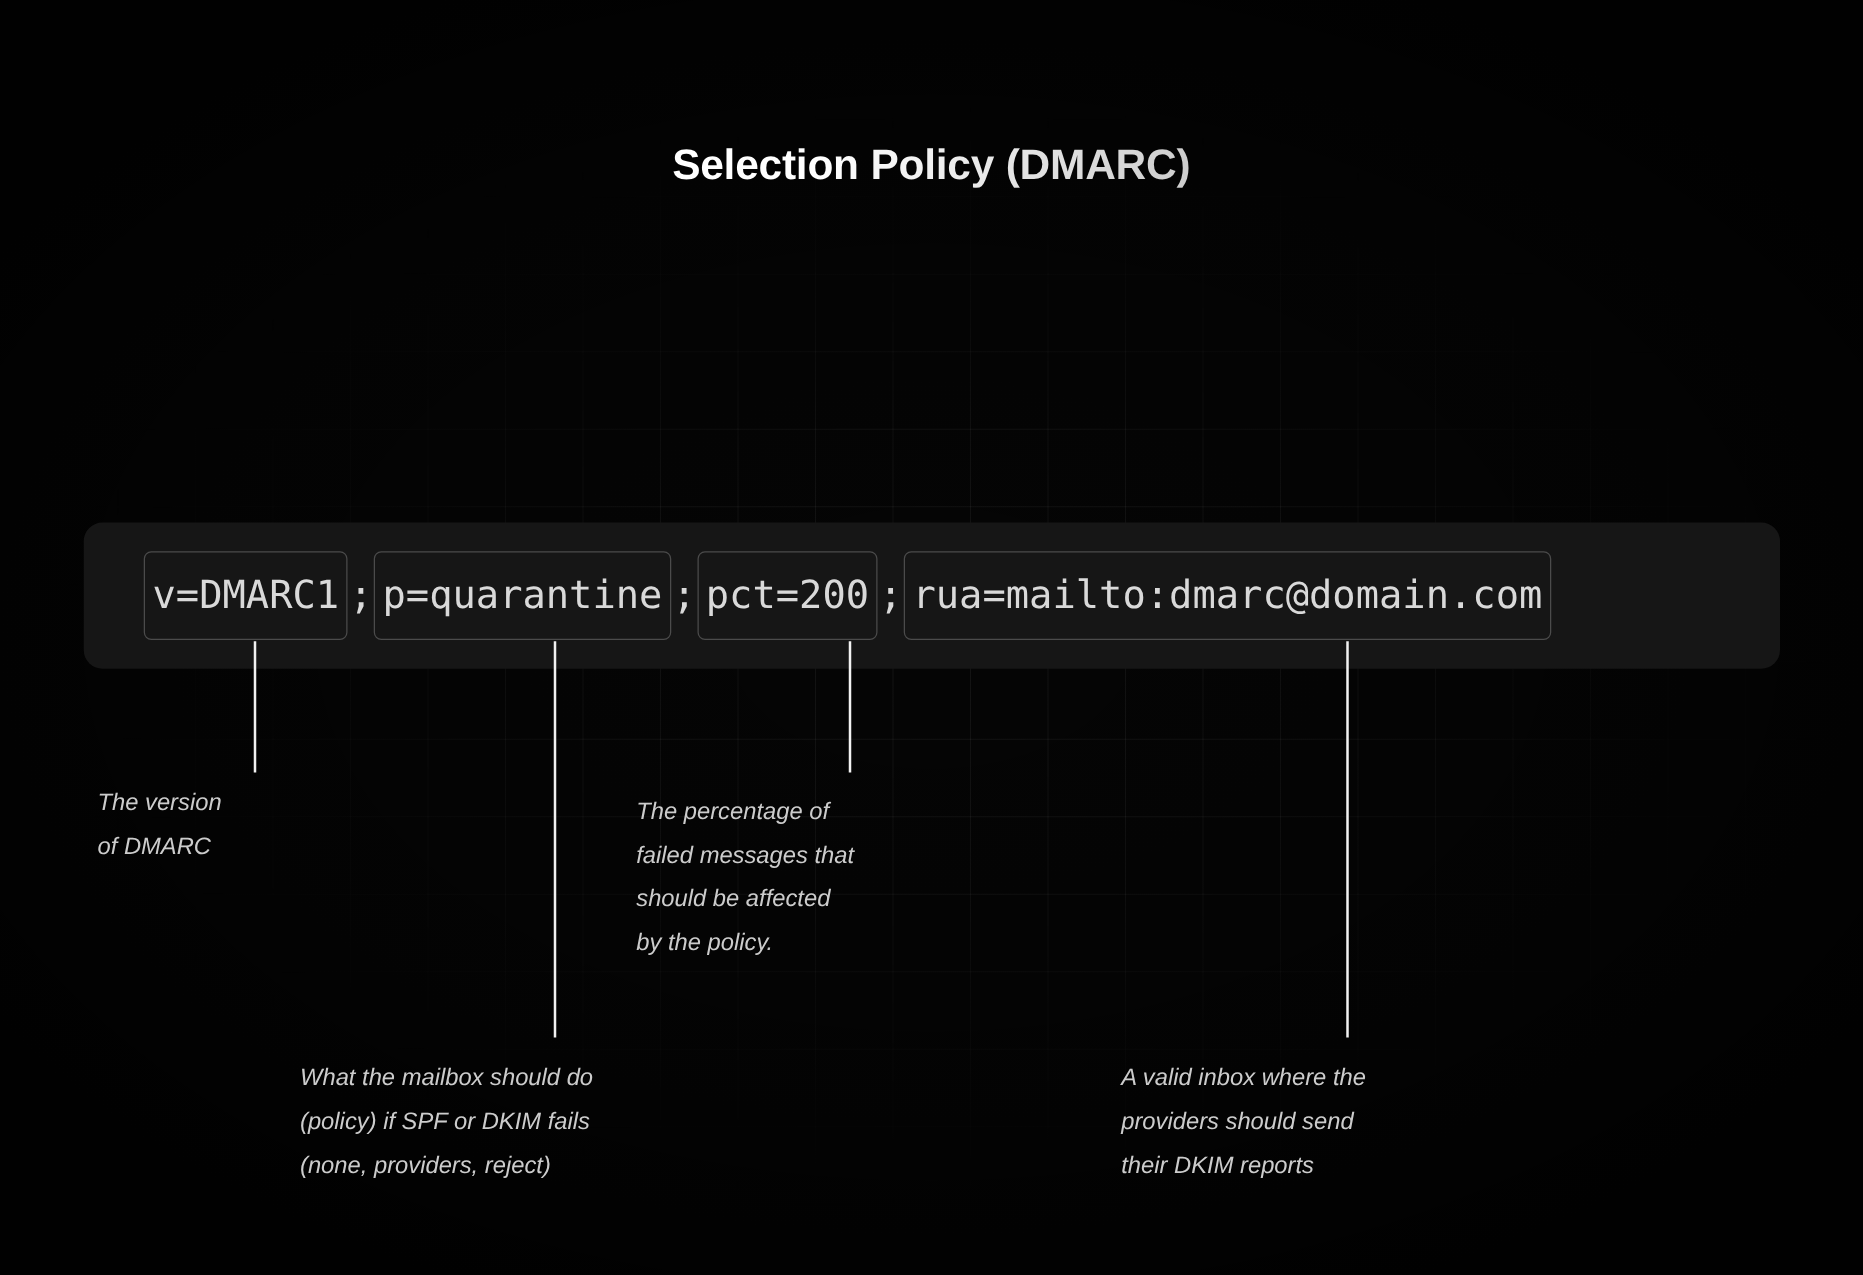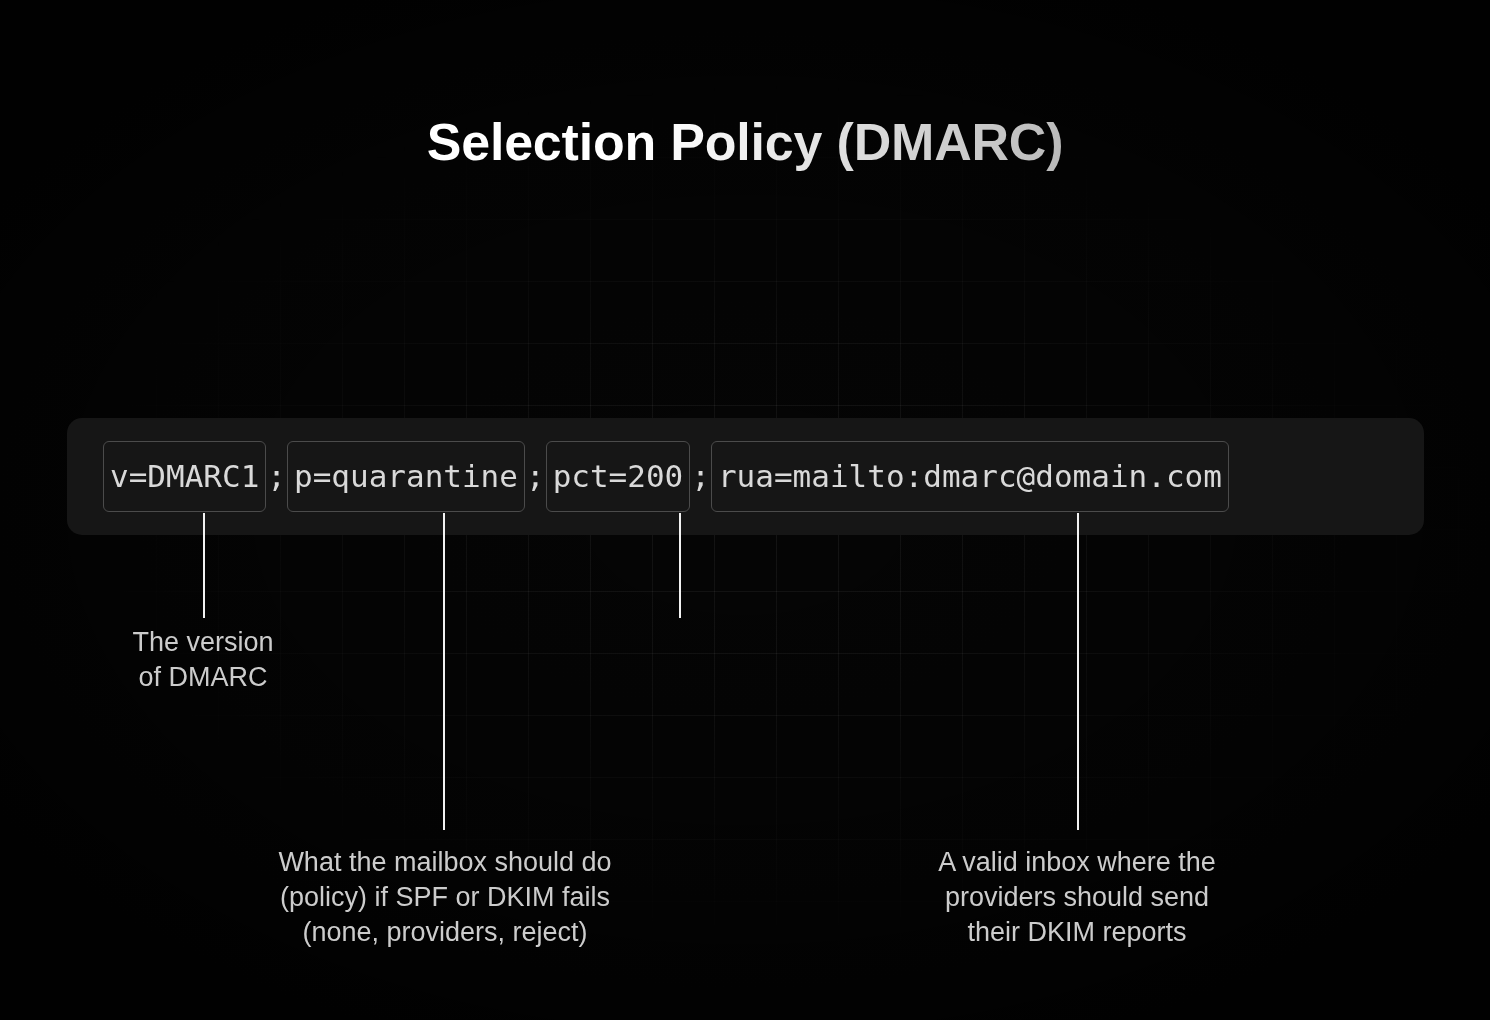--- a/index.html
+++ b/index.html
@@ -40,21 +40,21 @@
     pointer-events: none;
   }
 
   
   #title {
     position: absolute;
     top: 113px;
     left: 0;
     width: 1490px;
     text-align: center;
-    font-size: 52px;
+    font-size: 34px;
     font-weight: bold;
     letter-spacing: -0.2px;
     line-height: 1.15;
     background: linear-gradient(100deg, #ffffff 0%, #ffffff 44%, #b9b9b9 72%, #8e8e8e 100%);
     -webkit-background-clip: text;
     background-clip: text;
     color: transparent;
     -webkit-text-fill-color: transparent;
     white-space: nowrap;
   }
@@ -65,21 +65,21 @@
     left: 67px;
     top: 418px;
     width: 1357px;
     height: 117px;
     background: #161616;
     border-radius: 15px;
     box-sizing: border-box;
     display: flex;
     align-items: center;
     justify-content: flex-start;
-    padding-left: 36px;
+    padding-left: 48px;
   }
   #record-row {
     display: flex;
     align-items: center;
     font-family: "DejaVu Sans Mono", "Liberation Mono", monospace;
     font-size: 31px;
     line-height: 1;
     color: #d5d5d5;
     letter-spacing: 0px;
     white-space: nowrap;
@@ -102,24 +102,25 @@
   .connector {
     position: absolute;
     width: 1.6px;
     background: #f2f2f2;
   }
 
   
   .note {
     position: absolute;
     color: #cccccc;
-    font-size: 27px;
+    font-size: 19px;
     line-height: 35px;
-    text-align: center;
+    text-align: left;
     white-space: pre-line;
+    font-style: italic;
   }
 </style>
 </head>
 <body>
 
 <div id="stage">
   <div id="grid"></div>
   <div id="vignette"></div>
 
   <div id="title">Selection Policy (DMARC)</div>
@@ -137,20 +138,24 @@
   </div>
 
   <div class="connector" style="left:203px; top:513px; height:105px;"></div>
   <div class="connector" style="left:443px; top:513px; height:317px;"></div>
   <div class="connector" style="left:679px; top:513px; height:105px;"></div>
   <div class="connector" style="left:1077px; top:513px; height:317px;"></div>
 
   <div class="note" style="left:78px; top:625px; width:250px;">The version
 of DMARC</div>
 
+  <div class="note" style="left:509px; top:632px; width:340px;">The percentage of
+failed messages that
+should be affected
+by the policy.</div>
 
   <div class="note" style="left:240px; top:845px; width:410px;">What the mailbox should do
 (policy) if SPF or DKIM fails
 (none, providers, reject)</div>
 
   <div class="note" style="left:897px; top:845px; width:360px;">A valid inbox where the
 providers should send
 their DKIM reports</div>
 </div>
 

